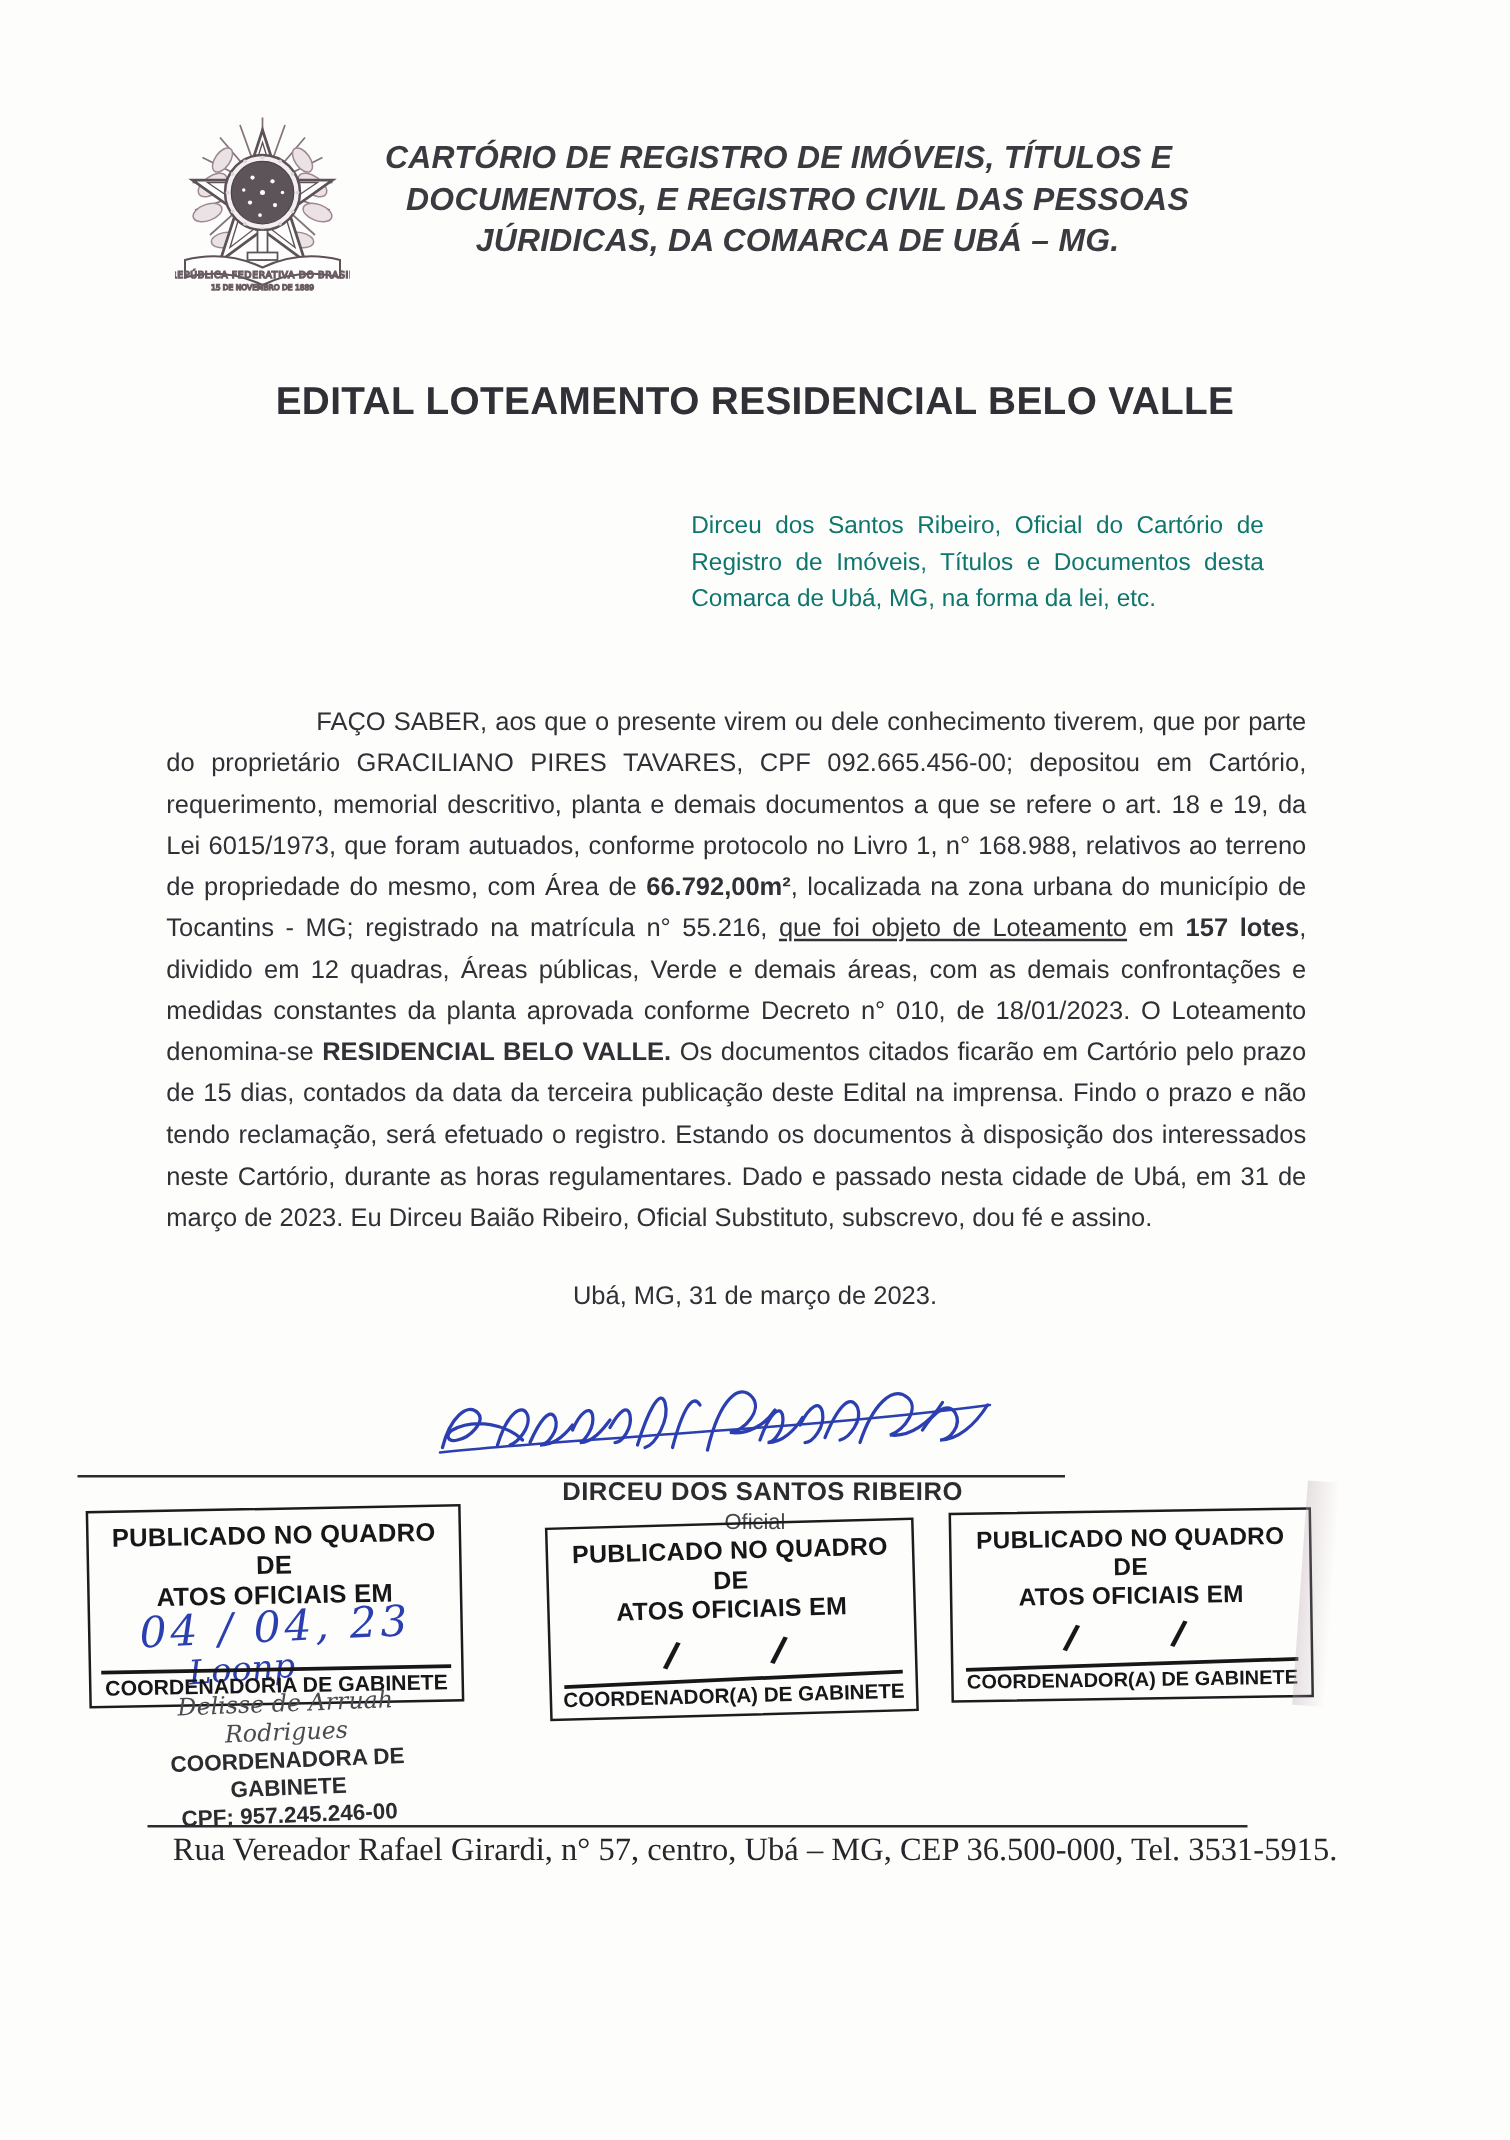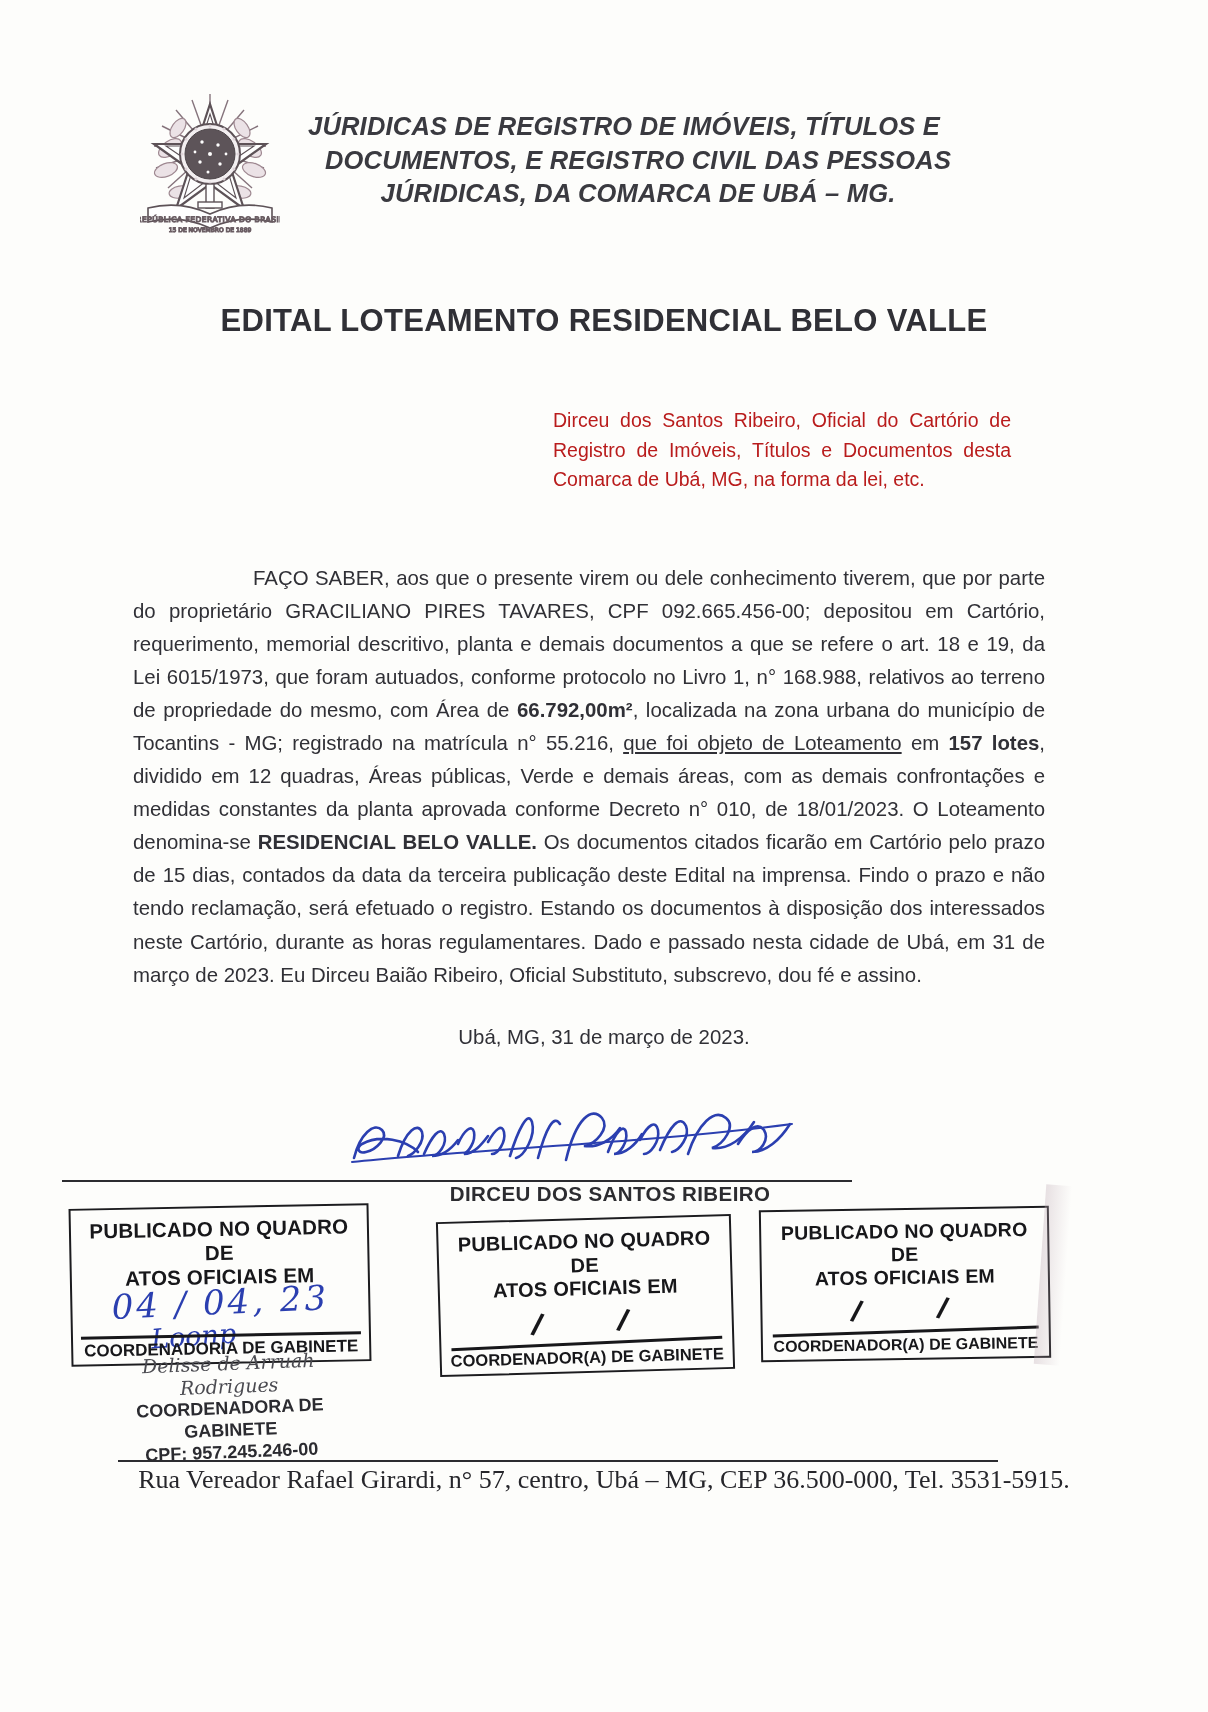--- a/index.html
+++ b/index.html
@@ -42,21 +42,21 @@
     font-size:31px;font-weight:bold;
     letter-spacing:.3px;
     color:#303036;
   }
 
   
   .addressee{
     position:absolute;left:553px;top:406px;width:458px;
     font-size:19.5px;line-height:1.52;
     text-align:justify;text-align-last:left;
-    color:#b91c1c;
+    color:#0f766e;
   }
 
   
   .body-text{
     position:absolute;left:133px;top:562px;width:912px;
     font-size:20.4px;line-height:1.62;
     text-align:justify;
     color:#303036;
   }
   .body-text .indent{display:inline-block;width:120px;}
@@ -256,21 +256,21 @@
         <rect x="66" y="96" width="8" height="24" fill="#ffffff" stroke="#3a2d34" stroke-width="1.4"></rect>
         <rect x="58" y="114" width="24" height="6" fill="#ffffff" stroke="#3a2d34" stroke-width="1.4"></rect>
 
         <path d="M8,120 Q40,112 70,126 Q100,112 132,120 L132,134 Q100,126 70,140 Q40,126 8,134 Z" fill="#ffffff" stroke="#3a2d34" stroke-width="1.6"></path>
         <text x="70" y="134" font-size="7.5" fill="#5a4650" text-anchor="middle" font-family="DejaVu Sans, sans-serif" letter-spacing="0.5">REPÚBLICA FEDERATIVA DO BRASIL</text>
         <text x="70" y="144" font-size="6" fill="#6b5560" text-anchor="middle" font-family="DejaVu Sans, sans-serif">15 DE NOVEMBRO DE 1889</text>
       </g>
     </svg>
 
     <div class="org-title">
-      <div class="l1">JÚRIDICAS DE REGISTRO DE IMÓVEIS, TÍTULOS E</div>
+      <div class="l1">CARTÓRIO DE REGISTRO DE IMÓVEIS, TÍTULOS E</div>
       <div class="l2">DOCUMENTOS, E REGISTRO CIVIL DAS PESSOAS</div>
       <div class="l3">JÚRIDICAS, DA COMARCA DE UBÁ – MG.</div>
     </div>
   </div>
 
   <div class="doc-title">EDITAL LOTEAMENTO RESIDENCIAL BELO VALLE</div>
 
   <div class="addressee">Dirceu dos Santos Ribeiro, Oficial do Cartório de Registro de Imóveis, Títulos e Documentos desta Comarca de Ubá, MG, na forma da lei, etc.</div>
 
   <div class="body-text"><span class="indent"></span><span>FAÇO SABER, aos que o presente virem ou dele conhecimento tiverem, que por parte do proprietário GRACILIANO PIRES TAVARES, CPF 092.665.456-00; depositou em Cartório, requerimento, memorial descritivo, planta e demais documentos a que se refere o art. 18 e 19, da Lei 6015/1973, que foram autuados, conforme protocolo no Livro 1, n° 168.988, relativos ao terreno de propriedade do mesmo, com Área de </span><b>66.792,00m²</b><span>, localizada na zona urbana do município de Tocantins - MG; registrado na matrícula n° 55.216, </span><u>que foi objeto de Loteamento</u><span> em </span><b>157 lotes</b><span>, dividido em 12 quadras, Áreas públicas, Verde e demais áreas, com as demais confrontações e medidas constantes da planta aprovada conforme Decreto n° 010, de 18/01/2023. O Loteamento denomina-se </span><b>RESIDENCIAL BELO VALLE.</b><span> Os documentos citados ficarão em Cartório pelo prazo de 15 dias, contados da data da terceira publicação deste Edital na imprensa. Findo o prazo e não tendo reclamação, será efetuado o registro. Estando os documentos à disposição dos interessados neste Cartório, durante as horas regulamentares. Dado e passado nesta cidade de Ubá, em 31 de março de 2023. Eu Dirceu Baião Ribeiro, Oficial Substituto, subscrevo, dou fé e assino.</span></div>
@@ -292,20 +292,21 @@
         <path d="M300,40 C308,24 316,20 318,30 C320,42 310,54 304,54"></path>
         <path d="M320,50 C330,26 340,14 346,26 C350,36 340,50 332,52"></path>
         <path d="M348,54 C358,24 374,8 386,18 C396,26 384,44 372,48 C388,50 404,38 414,22"></path>
         <path d="M398,44 C408,28 418,22 424,30 C430,40 420,52 412,52 C426,52 440,40 450,24"></path>
         <path d="M12,62 C120,50 300,44 452,24" stroke-width="2"></path>
       </g>
     </svg>
   </div>
   <div class="sig-rule"></div>
   <div class="sig-name">DIRCEU DOS SANTOS RIBEIRO</div>
+  <div class="sig-role">Oficial</div>
 
   <div class="stamp" id="stamp1">
     <div class="st-head">
       <div>PUBLICADO NO QUADRO DE</div>
       <div>ATOS OFICIAIS EM</div>
     </div>
     <div class="hand-date">04 / 04, 23</div>
     <div class="hand-sig">Loonp</div>
     <div class="rule-mid"></div>
     <div class="st-foot">COORDENADORIA DE GABINETE</div>

